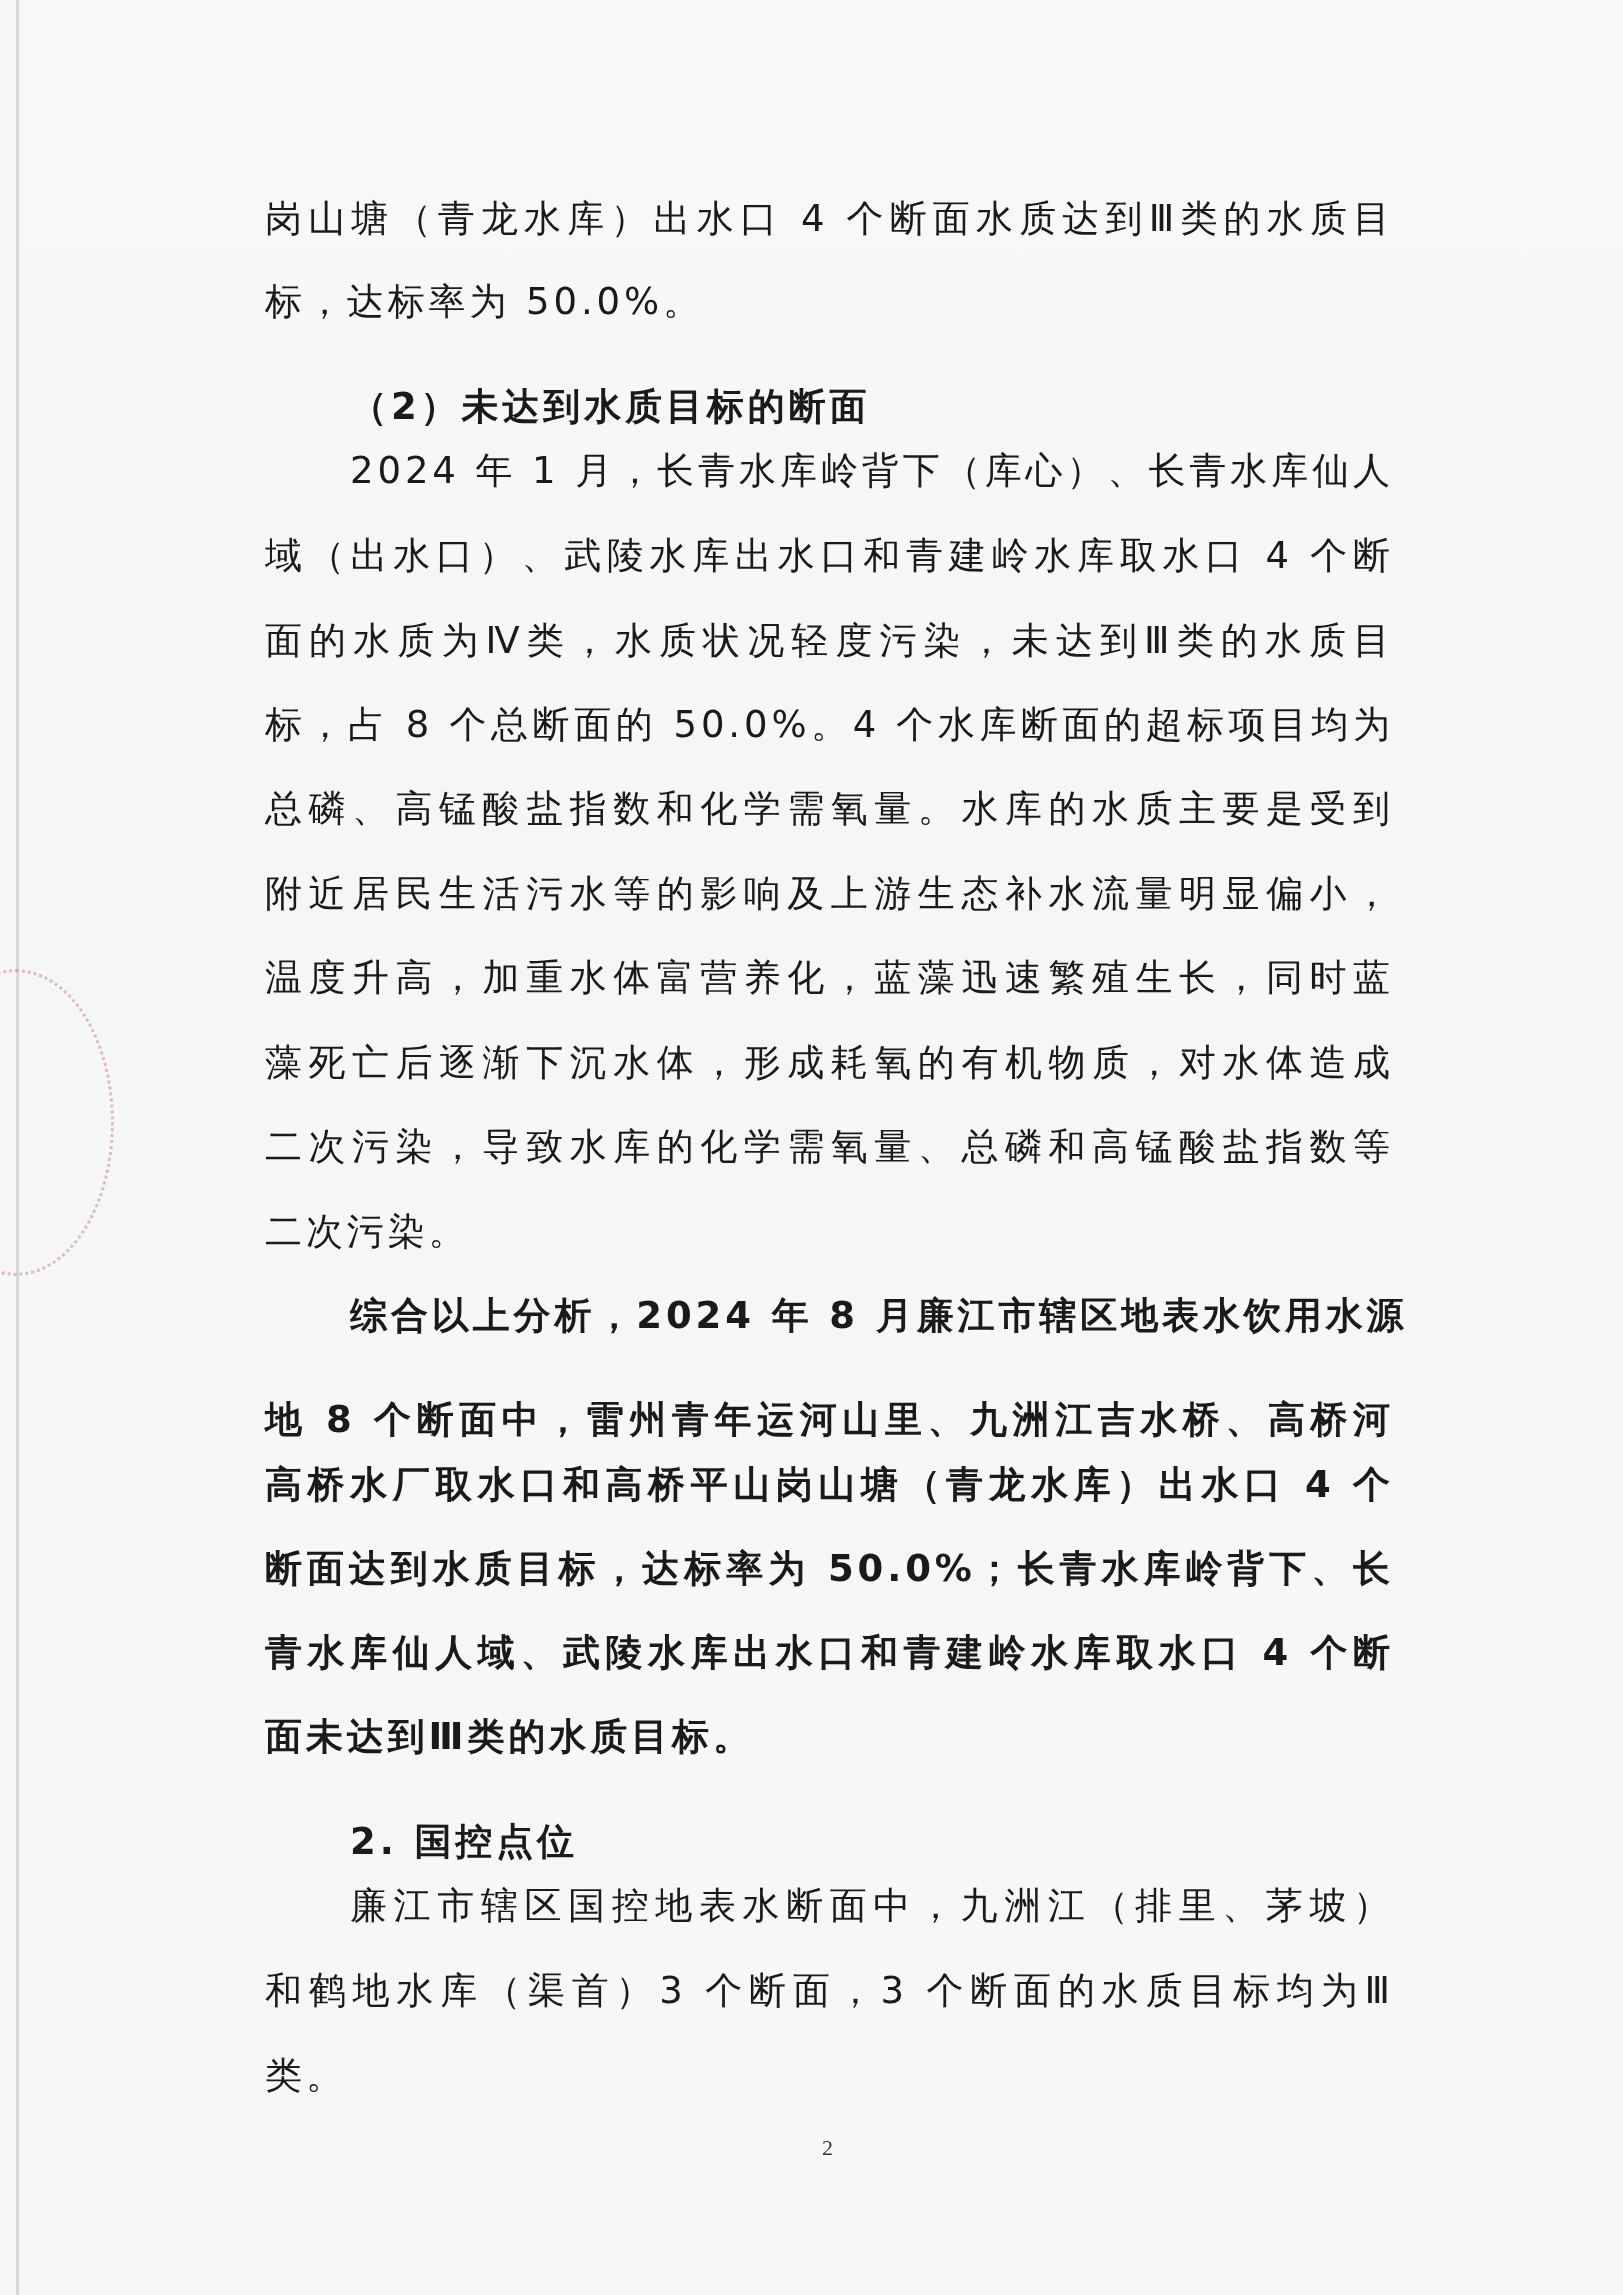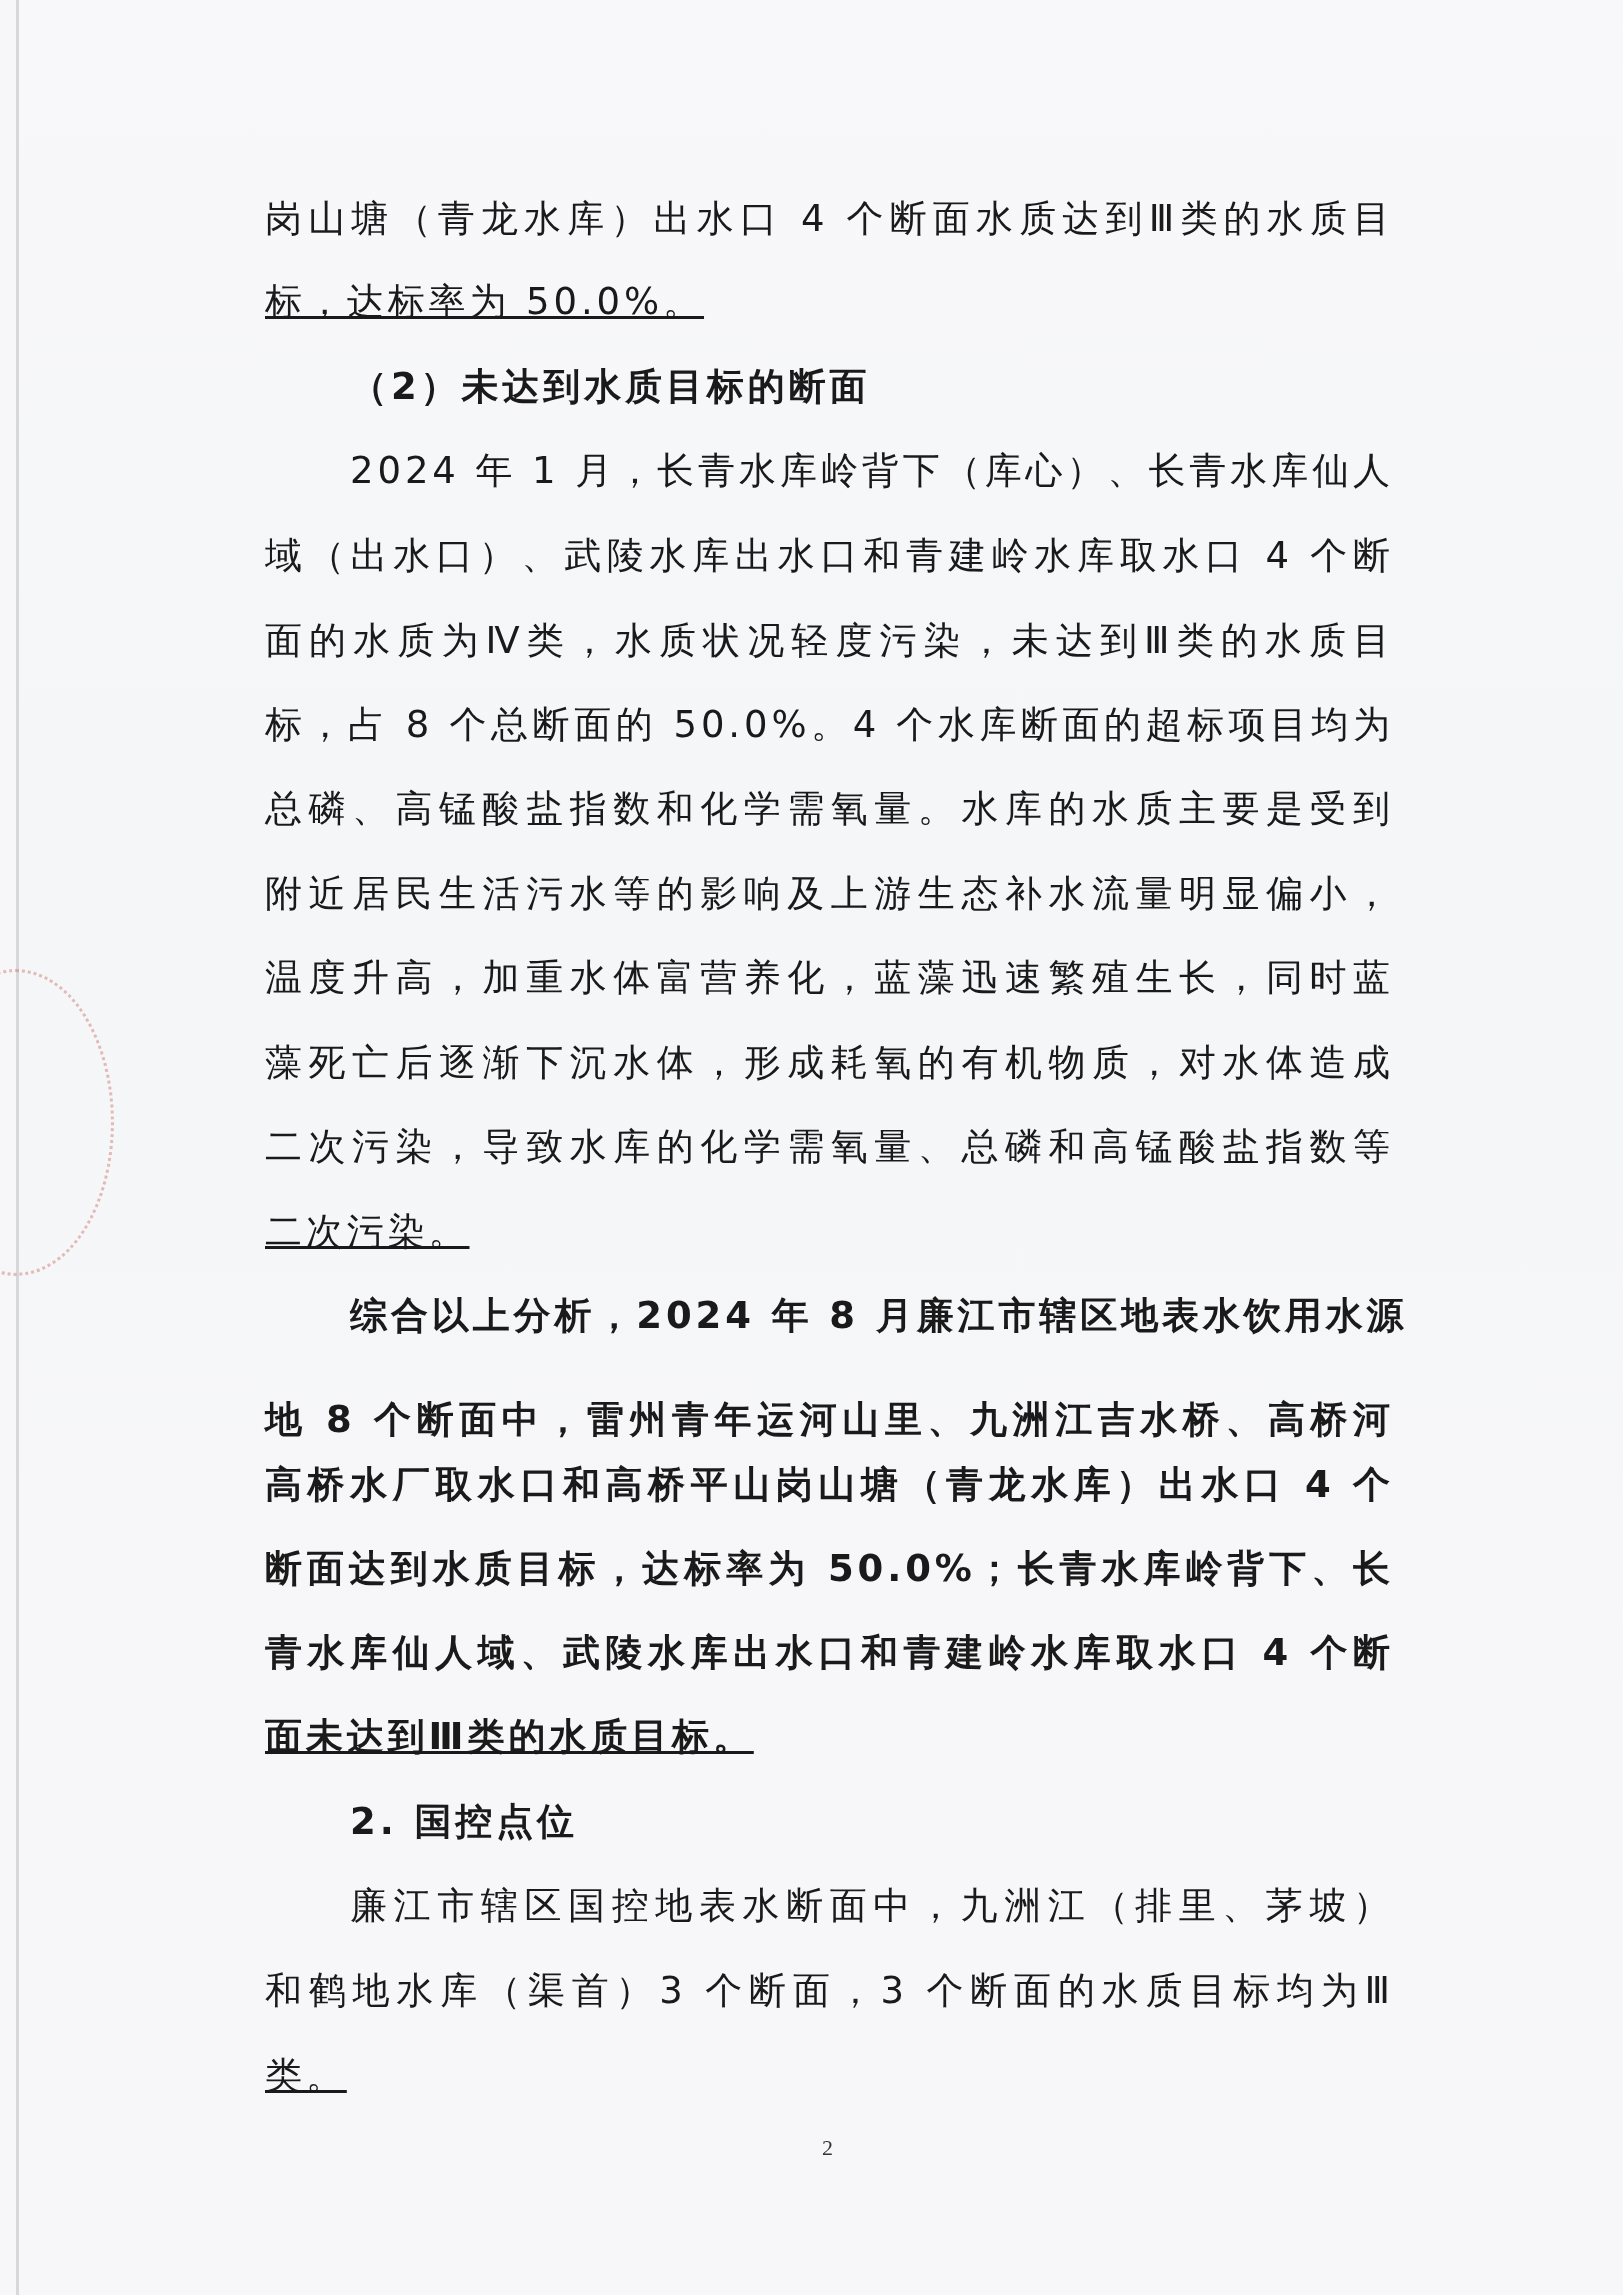--- a/index.html
+++ b/index.html
@@ -48,32 +48,32 @@
     .line {
       position: absolute;
       left: 0;
       white-space: nowrap;
       width: 1129px;
       text-align: justify;
       text-align-last: justify;
     }
     .line.last {
       text-align-last: left;
-      text-decoration: underline;
     }
     .indent {
       left: 85px;
       width: 1044px;
     }
     .bold {
       font-weight: bold;
     }
     .heading {
       font-weight: bold;
       text-align-last: left;
+      margin-top: 20px;
     }
     .page-number {
       position: absolute;
       left: 806px;
       top: 2135px;
       font-family: "Liberation Serif", serif;
       font-size: 22px;
       color: #333;
     }
   </style>

